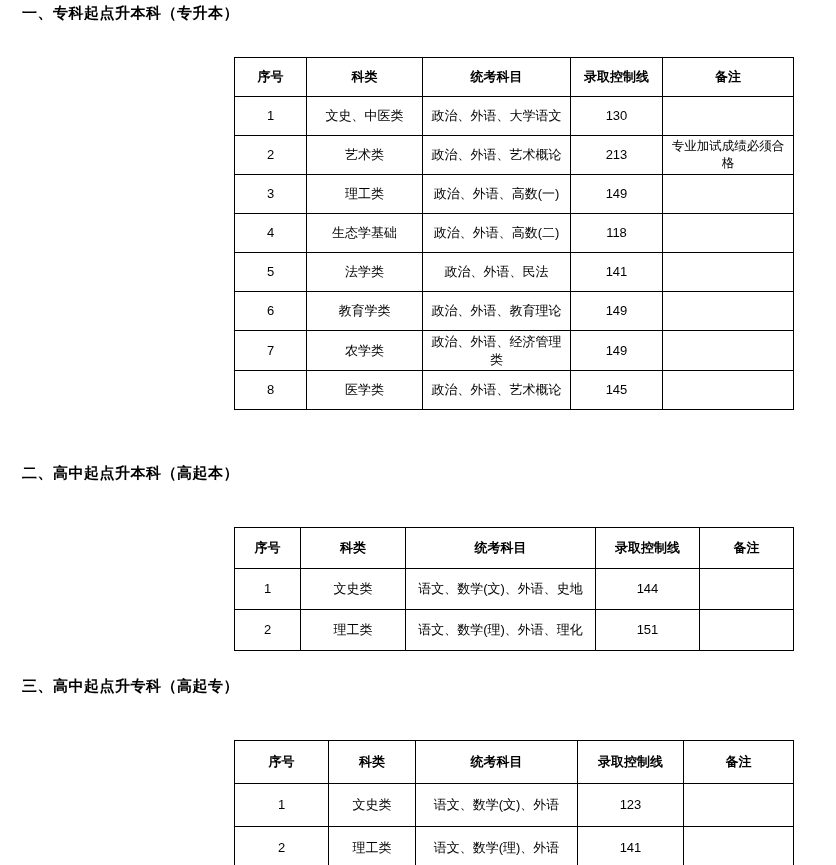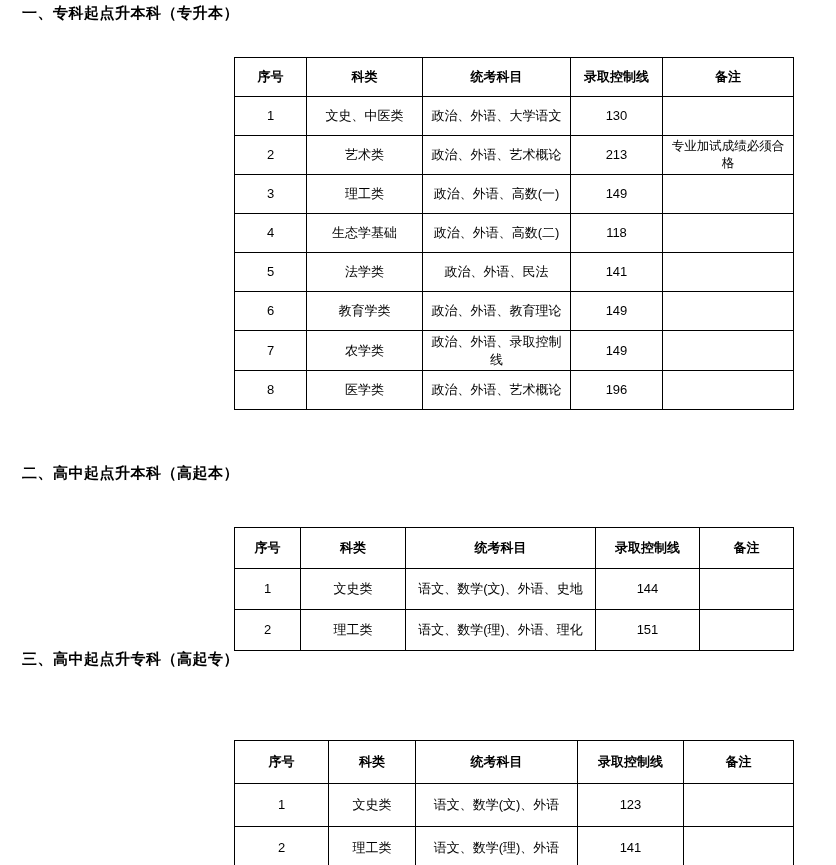--- a/index.html
+++ b/index.html
@@ -21,21 +21,21 @@
     position: relative;
   }
   .section-title {
     font-size: 15px;
     font-weight: bold;
     color: #000;
     letter-spacing: 0.5px;
   }
   .section-1-title { position: absolute; left: 22px; top: 4px; }
   .section-2-title { position: absolute; left: 22px; top: 464px; text-align: center; }
-  .section-3-title { position: absolute; left: 22px; top: 650px; }
+  .section-3-title { position: absolute; left: 22px; top: 677px; }
 
   table.grid {
     border-collapse: collapse;
     table-layout: fixed;
     font-size: 13px;
   }
   table.grid td, table.grid th {
     border: 1px solid #000000;
     text-align: center;
     vertical-align: middle;
@@ -153,29 +153,29 @@
       <tr>
         <td>6</td>
         <td>教育学类</td>
         <td>政治、外语、教育理论</td>
         <td>149</td>
         <td class="remark-cell"></td>
       </tr>
       <tr>
         <td>7</td>
         <td>农学类</td>
-        <td>政治、外语、录取控制线</td>
+        <td>政治、外语、经济管理类</td>
         <td>149</td>
         <td class="remark-cell"></td>
       </tr>
       <tr>
         <td>8</td>
         <td>医学类</td>
         <td>政治、外语、艺术概论</td>
-        <td>196</td>
+        <td>145</td>
         <td class="remark-cell"></td>
       </tr>
     </tbody>
   </table>
 
   <div class="section-title section-2-title">二、高中起点升本科（高起本）</div>
 
   <table class="grid table2">
     <colgroup>
       <col class="t2-c0">

